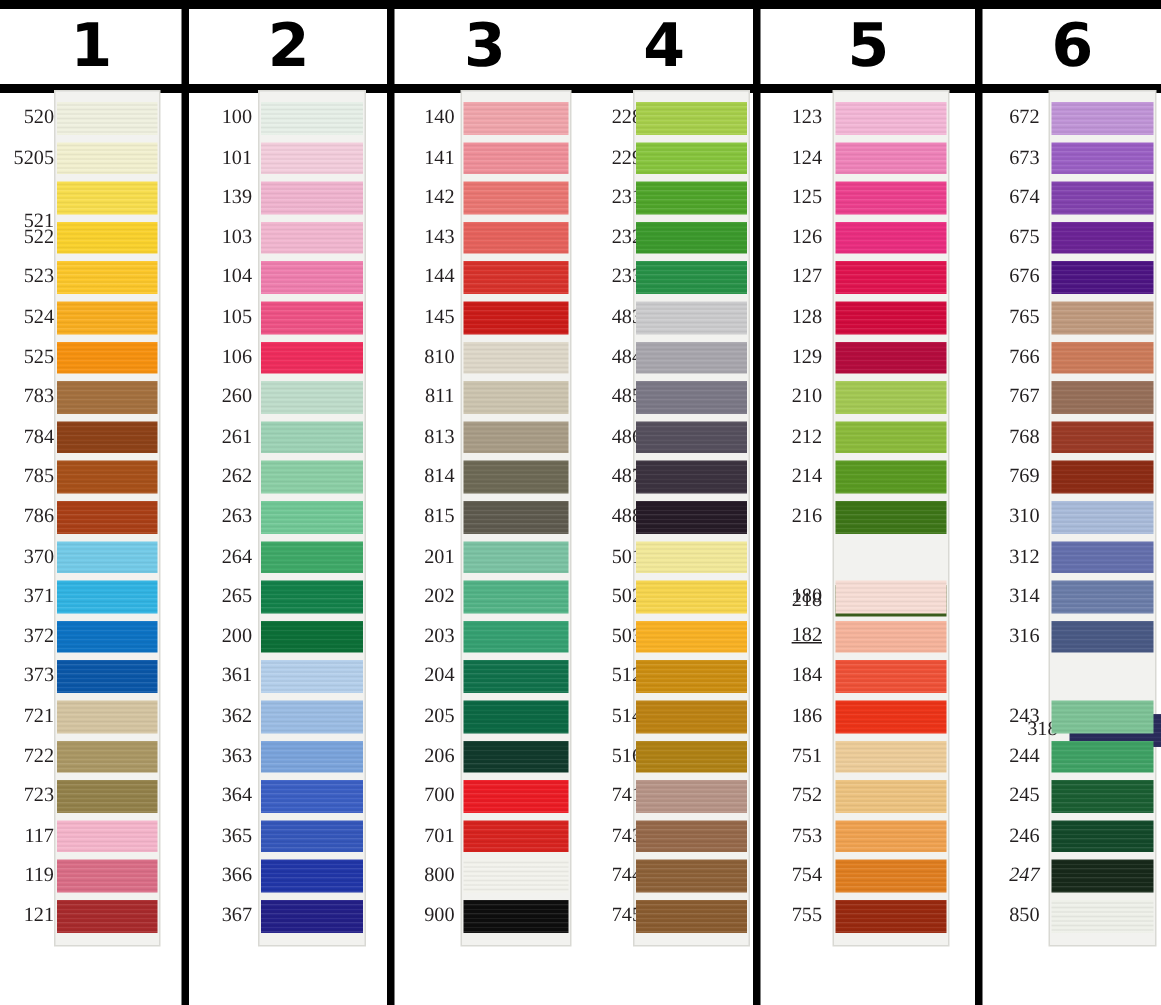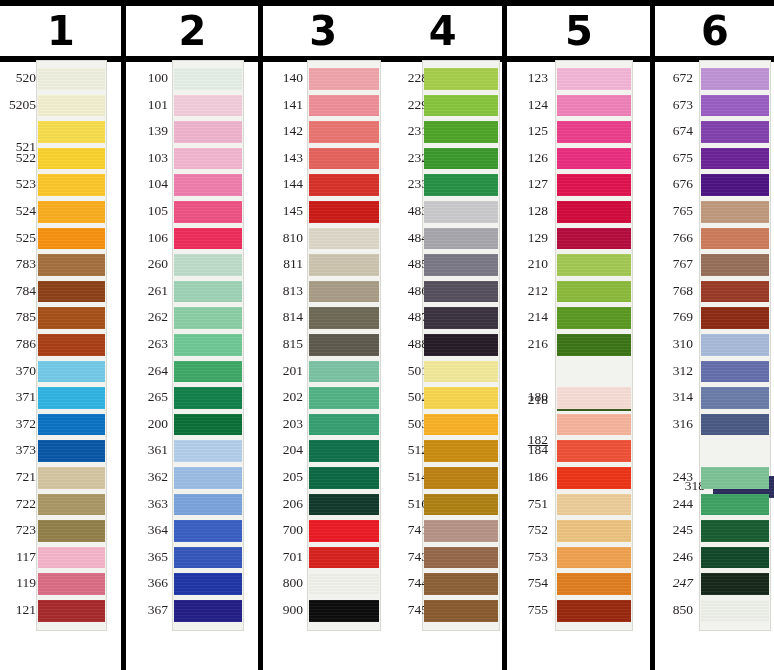--- a/index.html
+++ b/index.html
@@ -506,21 +506,21 @@
         </div>
         <div class="row" style="position: absolute; left: 0px; top: 292.6px; width: 774px; margin-top: 29px;">
           <div class="code" style="position: absolute; left: 508px; width: 40px; top: 5px;">218</div>
           <div class="swatch" style="position: absolute; left: 557px; top: 2px; width: 74px; height: 21.5px; background-color: rgb(58, 95, 29);"></div>
         </div>
         <div class="row" style="position: absolute; left: 0px; top: 319.2px; width: 774px;">
           <div class="code" style="position: absolute; left: 508px; width: 40px; top: 5px;">180</div>
           <div class="swatch" style="position: absolute; left: 557px; top: 2px; width: 74px; height: 21.5px; background-color: rgb(247, 221, 213);"></div>
         </div>
         <div class="row" style="position: absolute; left: 0px; top: 345.8px; width: 774px;">
-          <div class="code" style="position: absolute; left: 508px; width: 40px; top: 21px; text-decoration: underline;">182</div>
+          <div class="code" style="position: absolute; left: 508px; width: 40px; top: 4px; text-decoration: underline;">182</div>
           <div class="swatch" style="position: absolute; left: 557px; top: 2px; width: 74px; height: 21.5px; background-color: rgb(246, 180, 156);"></div>
         </div>
         <div class="row" style="position: absolute; left: 0px; top: 372.4px; width: 774px;">
           <div class="code" style="position: absolute; left: 508px; width: 40px; top: 5px;">184</div>
           <div class="swatch" style="position: absolute; left: 557px; top: 2px; width: 74px; height: 21.5px; background-color: rgb(239, 81, 55);"></div>
         </div>
         <div class="row" style="position: absolute; left: 0px; top: 399px; width: 774px;">
           <div class="code" style="position: absolute; left: 508px; width: 40px; top: 5px;">186</div>
           <div class="swatch" style="position: absolute; left: 557px; top: 2px; width: 74px; height: 21.5px; background-color: rgb(237, 52, 24);"></div>
         </div>

